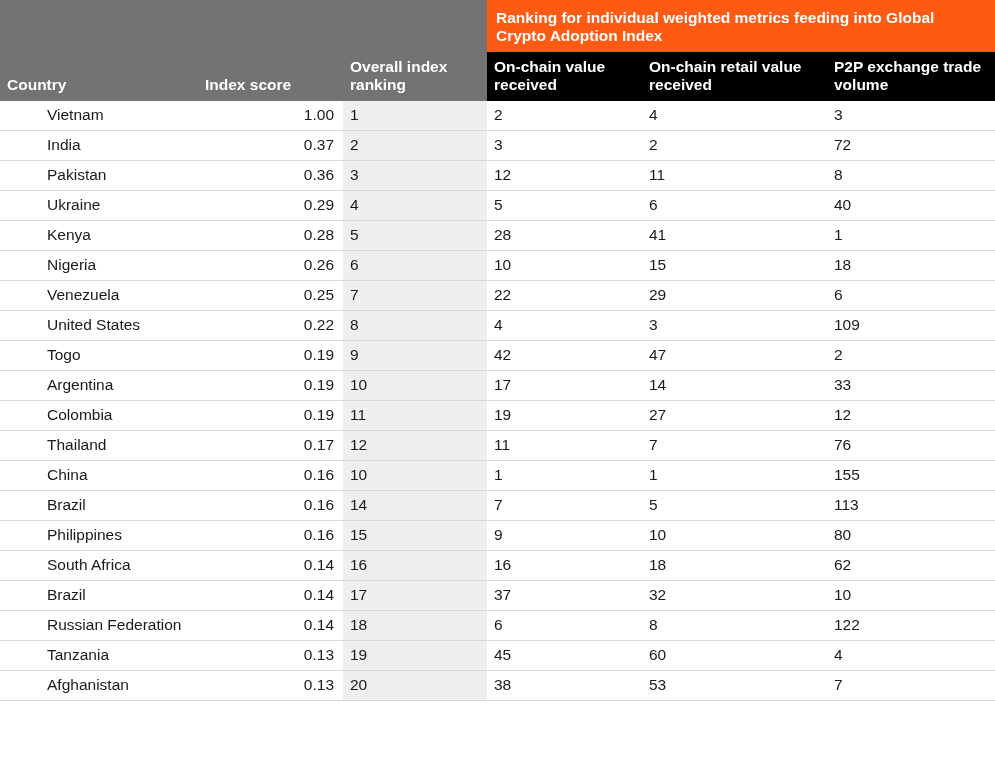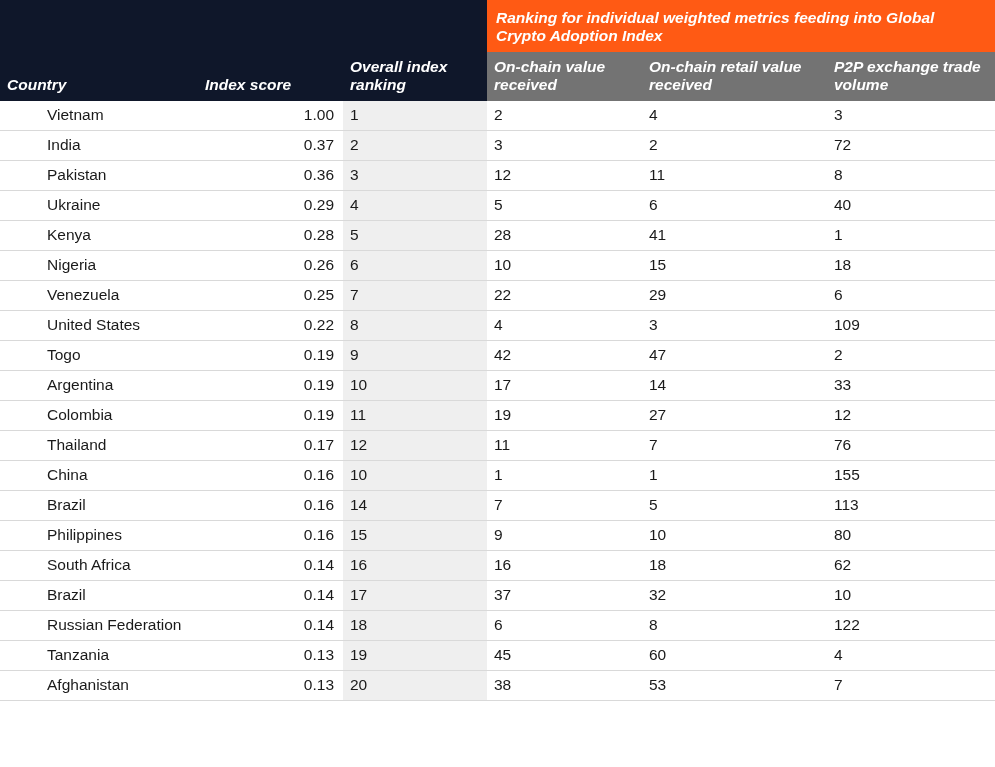--- a/index.html
+++ b/index.html
@@ -34,27 +34,26 @@
 
   
   th {
     padding: 0;
     margin: 16px;
     vertical-align: bottom;
     text-align: left;
     font-weight: bold;
     color: #ffffff;
     border: none;
-    font-style: italic;
   }
   .hdr-orange {
-    background: #0f172a;
+    background: #737373;
   }
   .hdr-navy {
-    background: #737373;
+    background: #000000;
   }
   .hdr-pad {
     padding: 6px 7px 7px 7px;
     line-height: 1.18;
   }
   .hdr-group {
     background: #FF5A14;
     vertical-align: top;
   }
   .hdr-group .hdr-pad {

